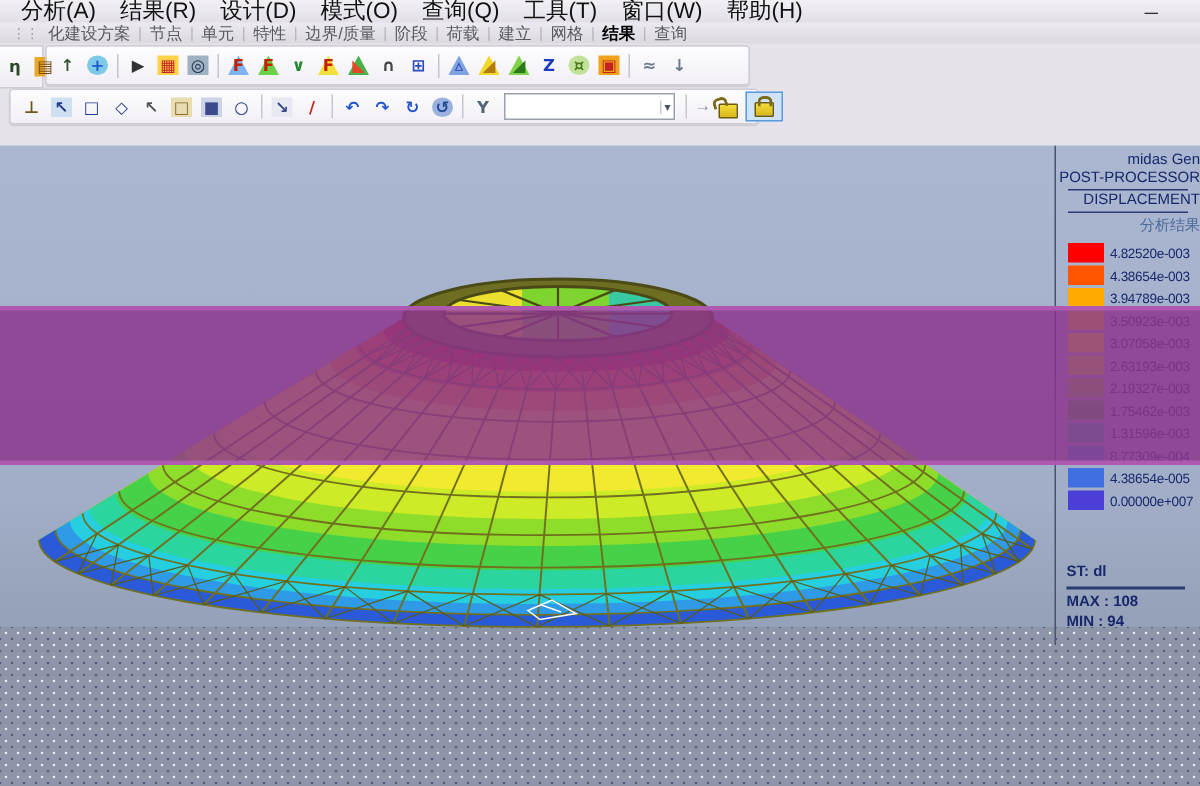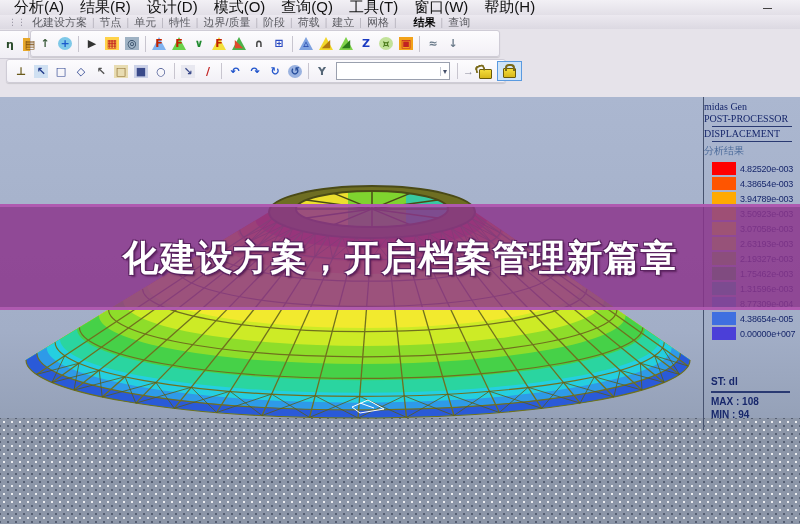--- a/index.html
+++ b/index.html
@@ -9,21 +9,21 @@
   
   #menubar{position:absolute;left:0;top:0;width:800px;height:15px;
            background:linear-gradient(#f2f0f5,#e2dfe7);display:flex;align-items:center;padding-left:6px;box-sizing:border-box;}
   .menu-item{padding:0 8px;font-size:15px;color:#111;cursor:default;white-space:nowrap;}
   #menubar .win-dash{margin-left:auto;margin-right:28px;color:#333;font-weight:bold;font-size:9px;}
   
   #tabstrip{position:absolute;left:0;top:15px;width:800px;height:14px;
             background:linear-gradient(#ece9f0,#dcd9e2);display:flex;align-items:center;padding-left:4px;box-sizing:border-box;}
   #tabstrip .grip{color:#9a97a4;font-size:9px;margin:0 4px;}
   .ts-item{font-size:11px;color:#5a5a60;white-space:nowrap;padding:0 2px;}
-  .ts-item.active{color:#000;font-weight:bold;margin-left:12px;}
+  .ts-item.active{color:#000;font-weight:bold;}
   .ts-pipe{color:#b5b2bc;margin:0 3px;font-size:10px;}
   
   .tb-panel{position:absolute;background:linear-gradient(#fdfcfe,#f2f0f6);
             border:1px solid #cfccd6;border-radius:3px;box-shadow:0 1px 1px rgba(0,0,0,.12);
             display:flex;align-items:center;padding:1px 4px;box-sizing:border-box;}
   #toolbar-results{left:30px;top:30px;width:470px;height:27px;}
   #toolbar-view{left:6px;top:59px;width:500px;height:24px;}
   #side-icons{left:0;top:30px;width:28px;height:27px;background:linear-gradient(#fdfcfe,#f0eef4);
               border:1px solid #cfccd6;border-left:none;display:flex;align-items:center;position:absolute;}
   .tb-icon{position:relative;width:18px;height:17px;display:inline-flex;align-items:center;justify-content:center;
@@ -60,21 +60,21 @@
   #viewport{position:absolute;left:0;top:97px;width:800px;height:427px;
             background:linear-gradient(#abb7d0 0%,#a2aec7 55%,#95a1b8 75%);overflow:hidden;}
   #gridzone{position:absolute;left:0;top:321px;width:800px;height:106px;background:#8c96a8;
      background-image:radial-gradient(circle,rgba(255,255,255,.85) .7px,transparent 1.1px),
                       radial-gradient(circle,rgba(70,80,100,.8) .7px,transparent 1.1px);
      background-size:8px 8px,8px 8px;background-position:0 0,4px 4px;}
   #dome-svg{position:absolute;left:0;top:0;width:800px;height:427px;pointer-events:none;}
   
   #legend{position:absolute;left:703px;top:0px;width:97px;height:333px;border-left:1px solid #46526e;
           color:#17276b;overflow:hidden;padding-top:4px;box-sizing:border-box;}
-  #legend .c{text-align:left;font-size:10px;line-height:12px;white-space:nowrap;font-family:Liberation Serif, serif;}
+  #legend .c{text-align:right;font-size:10px;line-height:12px;white-space:nowrap;}
   #legend .hr{border-top:1px solid #2a3a72;margin:1px 8px;}
   #legend .sub{color:#4a6a9a;font-size:10px;margin:3px 0 4px 0;}
   #legend-entries{margin-left:8px;}
   .lg-row{display:flex;align-items:center;height:15px;}
   .lg-chip{width:24px;height:13px;flex:none;}
   .lg-val{font-size:9px;margin-left:4px;white-space:nowrap;letter-spacing:-0.2px;}
   #legend-stats{position:absolute;left:703px;top:278px;width:97px;height:55px;color:#17276b;
                 padding-left:8px;box-sizing:border-box;overflow:hidden;}
   #legend-stats .st{font-size:10px;font-weight:bold;line-height:14px;}
   #legend-stats .hr2{border-top:2px solid #2a3a72;margin:2px 10px 2px 0;}
@@ -495,16 +495,15 @@
     </div>
     <div id="legend-stats">
       <div class="st">ST: dl</div>
       <div class="hr2"></div>
       <div class="mx">MAX : 108</div>
       <div class="mx">MIN : 94</div>
     </div>
   </div>
 
   <div id="banner">
-    <div class="banner-line">化建设方案，开启档案管理新篇章</div>
   </div>
 
 </div>
 
 </body></html>

